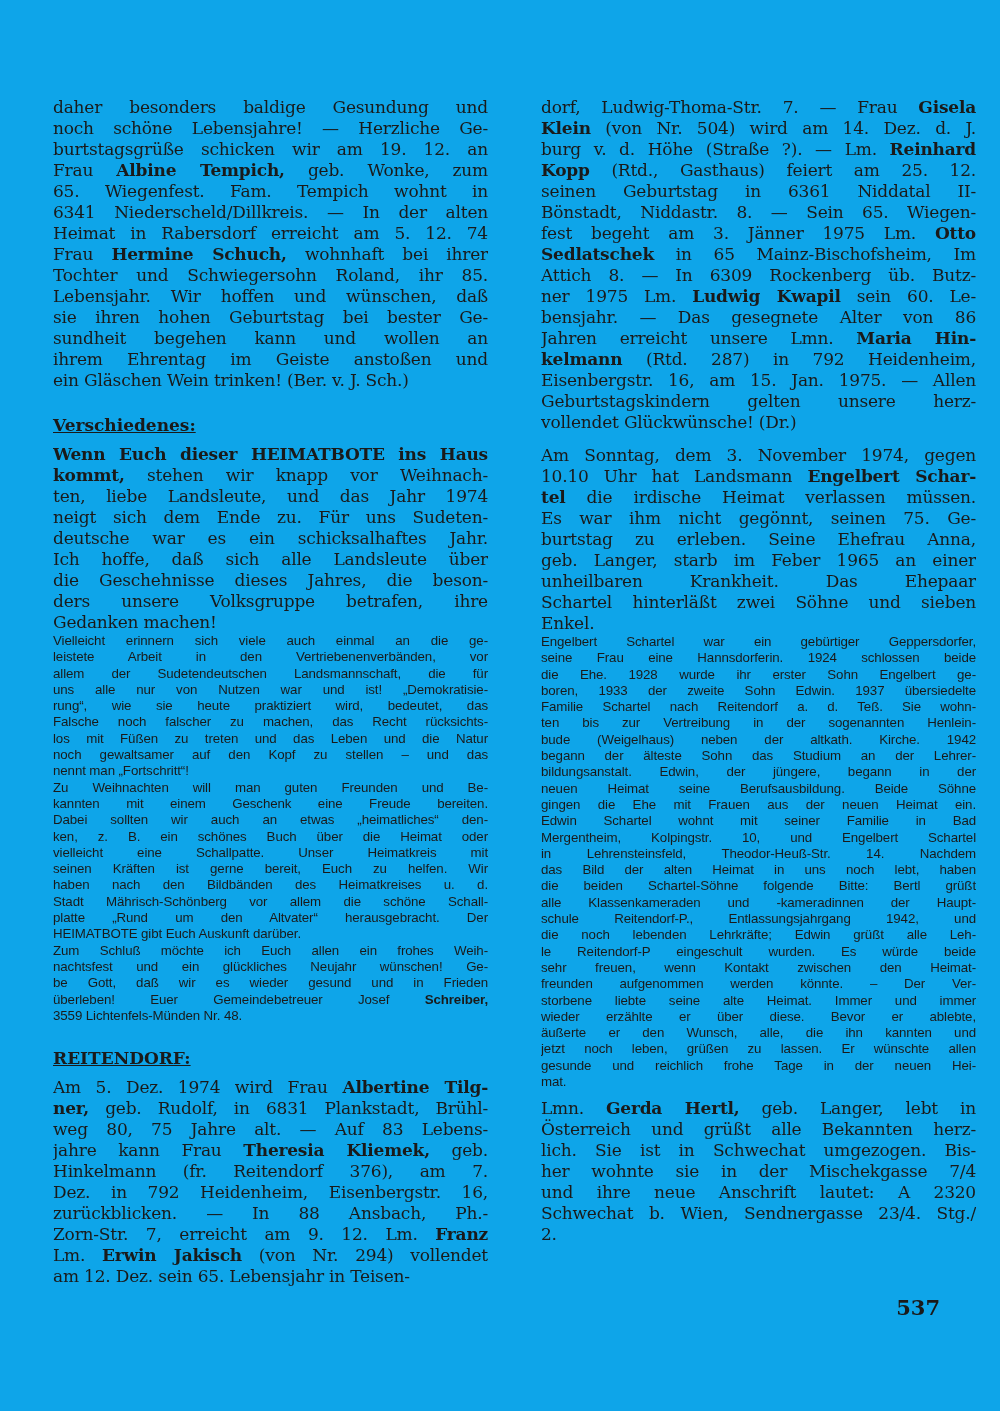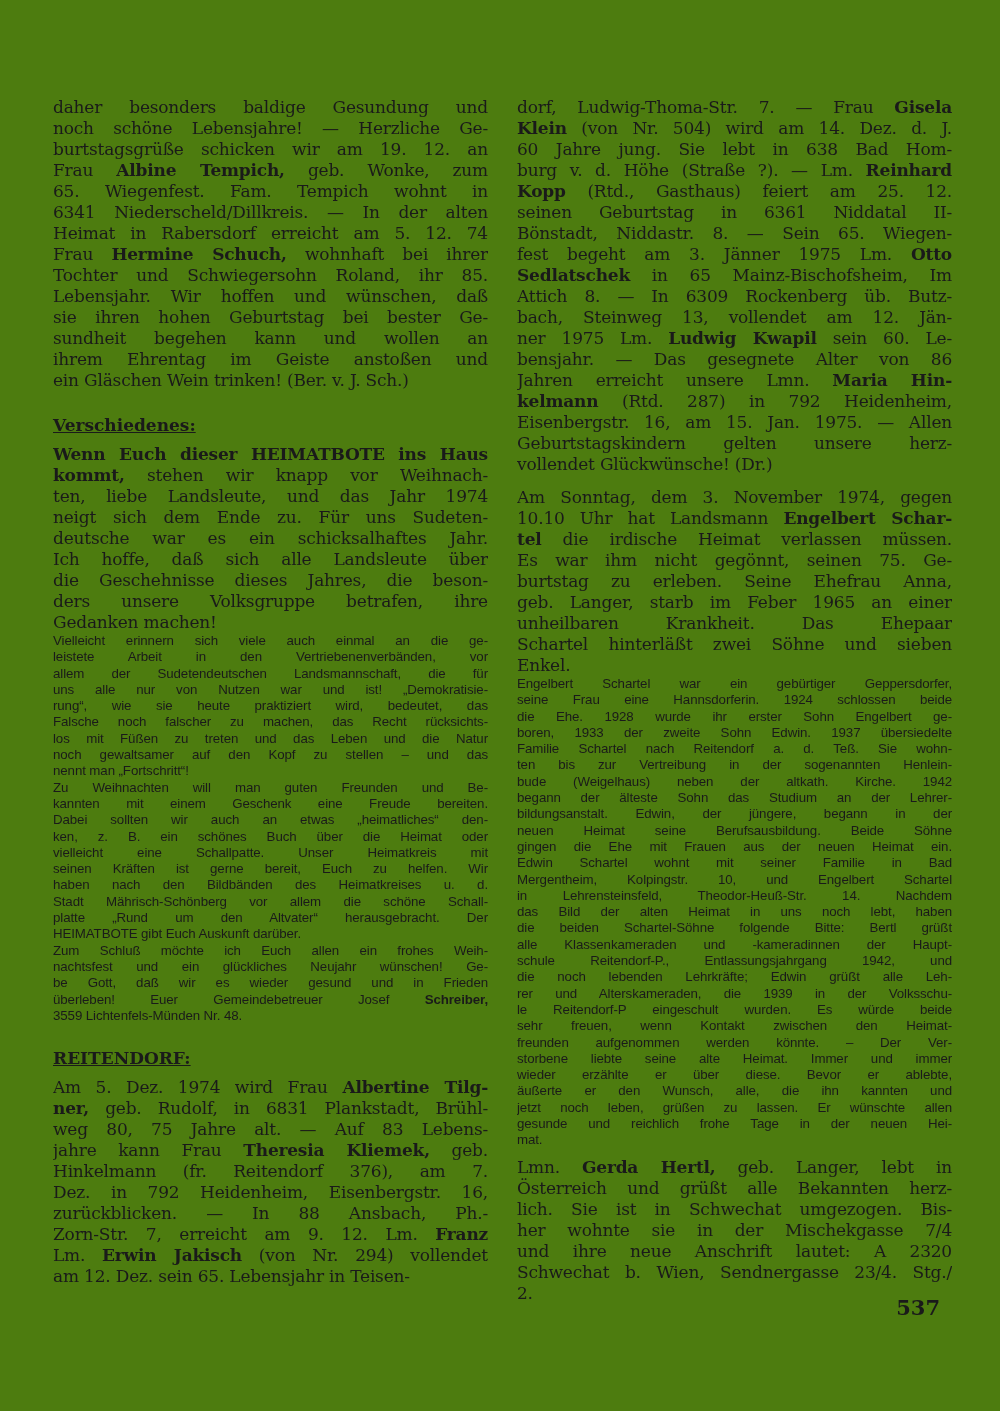--- a/index.html
+++ b/index.html
@@ -1,20 +1,20 @@
 <!DOCTYPE html>
 <html><head>
 <meta charset="utf-8">
 <style>
   html, body { margin: 0; padding: 0; background: #ffffff; }
   body { width: 1000px; height: 1411px; position: relative; overflow: hidden; color: #1a1a1a; }
-  .page { position: absolute; left: 0; top: 0; width: 1000px; height: 1411px; background: #4d7c0f; }
+  .page { position: absolute; left: 0; top: 0; width: 1000px; height: 1411px; background: #0ea5e9; }
   .col { position: absolute; top: 97px; }
   .col-left { left: 53px; width: 435px; }
-  .col-right { left: 517px; width: 435px; }
+  .col-right { left: 541px; width: 435px; }
   .para { margin: 0; }
   .line { display: block; white-space: nowrap; text-align: justify; text-align-last: justify; overflow: hidden; }
   .line.last { text-align-last: left; }
   .big { font-family: "DejaVu Serif", serif; font-size: 17px; line-height: 21px; letter-spacing: -0.2px; }
   .small { font-family: "Liberation Sans", sans-serif; font-size: 13.3px; line-height: 16.3px; letter-spacing: -0.1px; }
   .heading { font-family: "DejaVu Serif", serif; font-weight: bold; font-size: 17px; line-height: 21px; text-decoration: underline; }
   b, .bold { font-weight: bold; }
   .gap-s { height: 8px; }
   .gap-m { height: 12px; }
   .gap-l { height: 24px; }
@@ -100,29 +100,27 @@
         <span class="line">Zorn-Str. 7, erreicht am 9. 12. Lm. <b>Franz</b></span>
         <span class="line">Lm. <b>Erwin Jakisch</b> (von Nr. 294) vollendet</span>
         <span class="line last">am 12. Dez. sein 65. Lebensjahr in Teisen-</span>
       </div>
   </div>
 
   <div class="col col-right">
     <div class="para big">
         <span class="line">dorf, Ludwig-Thoma-Str. 7. — Frau <b>Gisela</b></span>
         <span class="line"><b>Klein</b> (von Nr. 504) wird am 14. Dez. d. J.</span>
-        <span class="line">60 Jahre jung. Sie lebt in 638 Bad Hom-</span>
         <span class="line">burg v. d. Höhe (Straße ?). — Lm. <b>Reinhard</b></span>
         <span class="line"><b>Kopp</b> (Rtd., Gasthaus) feiert am 25. 12.</span>
         <span class="line">seinen Geburtstag in 6361 Niddatal II-</span>
         <span class="line">Bönstadt, Niddastr. 8. — Sein 65. Wiegen-</span>
         <span class="line">fest begeht am 3. Jänner 1975 Lm. <b>Otto</b></span>
         <span class="line"><b>Sedlatschek</b> in 65 Mainz-Bischofsheim, Im</span>
         <span class="line">Attich 8. — In 6309 Rockenberg üb. Butz-</span>
-        <span class="line">bach, Steinweg 13, vollendet am 12. Jän-</span>
         <span class="line">ner 1975 Lm. <b>Ludwig Kwapil</b> sein 60. Le-</span>
         <span class="line">bensjahr. — Das gesegnete Alter von 86</span>
         <span class="line">Jahren erreicht unsere Lmn. <b>Maria Hin-</b></span>
         <span class="line"><b>kelmann</b> (Rtd. 287) in 792 Heidenheim,</span>
         <span class="line">Eisenbergstr. 16, am 15. Jan. 1975. — Allen</span>
         <span class="line">Geburtstagskindern gelten unsere herz-</span>
         <span class="line last">vollendet Glückwünsche! (Dr.)</span>
       </div>
     <div class="gap-m"></div>
     <div class="para big">
@@ -149,21 +147,20 @@
         <span class="line">neuen Heimat seine Berufsausbildung. Beide Söhne</span>
         <span class="line">gingen die Ehe mit Frauen aus der neuen Heimat ein.</span>
         <span class="line">Edwin Schartel wohnt mit seiner Familie in Bad</span>
         <span class="line">Mergentheim, Kolpingstr. 10, und Engelbert Schartel</span>
         <span class="line">in Lehrensteinsfeld, Theodor-Heuß-Str. 14. Nachdem</span>
         <span class="line">das Bild der alten Heimat in uns noch lebt, haben</span>
         <span class="line">die beiden Schartel-Söhne folgende Bitte: Bertl grüßt</span>
         <span class="line">alle Klassenkameraden und -kameradinnen der Haupt-</span>
         <span class="line">schule Reitendorf-P., Entlassungsjahrgang 1942, und</span>
         <span class="line">die noch lebenden Lehrkräfte; Edwin grüßt alle Leh-</span>
-        <span class="line">rer und Alterskameraden, die 1939 in der Volksschu-</span>
         <span class="line">le Reitendorf-P eingeschult wurden. Es würde beide</span>
         <span class="line">sehr freuen, wenn Kontakt zwischen den Heimat-</span>
         <span class="line">freunden aufgenommen werden könnte. – Der Ver-</span>
         <span class="line">storbene liebte seine alte Heimat. Immer und immer</span>
         <span class="line">wieder erzählte er über diese. Bevor er ablebte,</span>
         <span class="line">äußerte er den Wunsch, alle, die ihn kannten und</span>
         <span class="line">jetzt noch leben, grüßen zu lassen. Er wünschte allen</span>
         <span class="line">gesunde und reichlich frohe Tage in der neuen Hei-</span>
         <span class="line last">mat.</span>
       </div>

